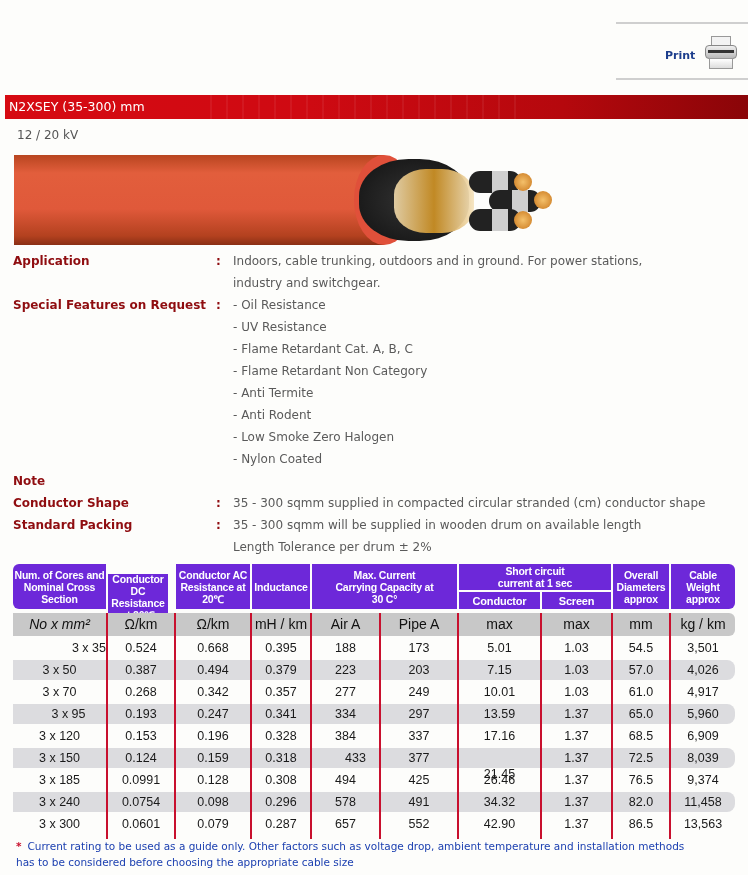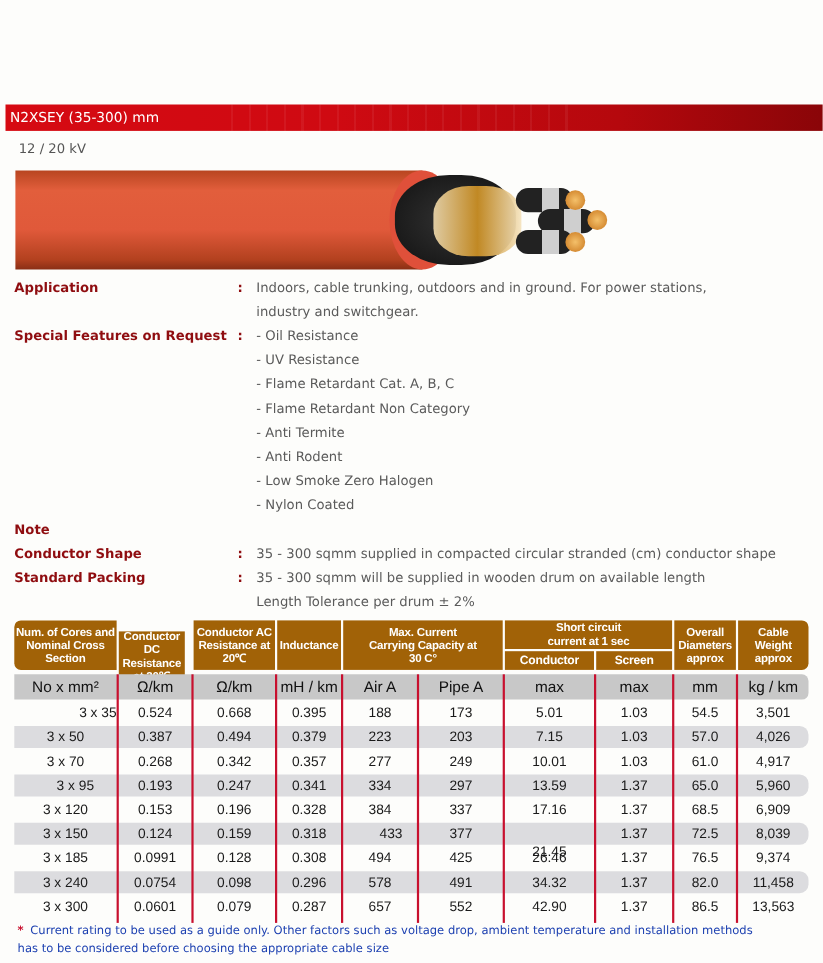--- a/index.html
+++ b/index.html
@@ -43,37 +43,46 @@
   .cable .core { position: absolute; width: 52px; height: 22px; border-radius: 11px; background: linear-gradient(90deg, #222 0 45%, #cfcfcf 45% 75%, #222 75%); }
   .cable .cu { position: absolute; width: 18px; height: 18px; border-radius: 50%; background: radial-gradient(#f4c06a, #c9761c); }
 
   
   .spec-label { position: absolute; left: 13px; font-family: "DejaVu Sans", sans-serif; font-weight: bold; font-size: 12px; color: #8f0d10; }
   .colon { position: absolute; left: 216px; font-weight: bold; font-size: 12px; color: #8f0d10; }
   .spec-val { position: absolute; left: 233px; font-size: 12px; color: #5a5a5a; white-space: nowrap; }
 
   
   .tbl { position: absolute; left: 13px; top: 564px; width: 722px; }
-  .hdr { position: absolute; top: 0; height: 45px; background: #a16207; color: #fff; font-family: "Liberation Sans", sans-serif; font-weight: bold; font-size: 10.5px; text-align: center; line-height: 12px; display: flex; align-items: center; justify-content: center; letter-spacing: -0.2px; }
+  .hdr { position: absolute; top: 0; height: 45px; background: #6d28d9; color: #fff; font-family: "Liberation Sans", sans-serif; font-weight: bold; font-size: 10.5px; text-align: center; line-height: 12px; display: flex; align-items: center; justify-content: center; letter-spacing: -0.2px; }
   .hdr.sub { height: 17px; top: 28px; font-size: 11px; }
   .hdr.top { height: 26px; align-items: center; }
   .units { position: absolute; top: 49px; height: 23px; left: 0; width: 722px; background: #c8c8c8; border-radius: 0 6px 6px 0; }
   .unit { position: absolute; top: 49px; height: 23px; font-family: "Liberation Sans", sans-serif; font-size: 14px; color: #111; text-align: center; line-height: 23px; }
   .row-bg { position: absolute; left: 0; width: 722px; height: 20px; background: #dcdcdf; border-radius: 0 8px 8px 0; }
   .cell { position: absolute; height: 20px; line-height: 20px; font-family: "Liberation Sans", sans-serif; font-size: 12.5px; color: #1a1a1a; text-align: center; }
   .vline { position: absolute; width: 2px; background: #c8102e; }
 
   .footnote { position: absolute; left: 16px; top: 838px; width: 690px; font-family: "DejaVu Sans", sans-serif; font-size: 10.5px; color: #1b3fb0; line-height: 16px; }
   .footnote .star { color: #c8102e; font-weight: bold; margin-right: 6px; }
 </style>
 </head>
 <body>
 
 <div class="header">
 
+  <div class="print-box">
+    <span class="print-label">Print</span>
+    <div class="printer">
+      <div class="paper"></div>
+      <div class="body"></div>
+      <div class="slot"></div>
+      <div class="tray"></div>
+    </div>
+  </div>
 </div>
 
 <div class="title-bar">
   <div class="pattern"></div>
   <span class="title-text">N2XSEY (35-300) mm</span>
 </div>
 
 <div class="voltage">12 / 20 kV</div>
 
 <div class="cable">
@@ -123,21 +132,21 @@
   <div class="hdr" style="left:239px;width:58px;">Inductance</div>
   <div class="hdr" style="left:299px;width:145px;padding:0 20px;">Max. Current Carrying Capacity at 30 C°</div>
   <div class="hdr top" style="left:446px;width:152px;padding:0 30px;">Short circuit current at 1 sec</div>
   <div class="hdr sub" style="left:446px;width:81px;">Conductor</div>
   <div class="hdr sub" style="left:529px;width:69px;">Screen</div>
   <div class="hdr" style="left:600px;width:56px;">Overall Diameters approx</div>
   <div class="hdr" style="left:658px;width:64px;padding:0 8px;border-radius:0 6px 6px 0;">Cable Weight approx</div>
 
   <div class="units"></div>
   <div id="unit-cells">
-      <div class="unit" style="left: 0px; width: 93px;">No x mm²</div>
+      <div class="unit" style="left: 0px; width: 93px; font-style: italic;">No x mm²</div>
       <div class="unit" style="left: 95px; width: 66px;">Ω/km</div>
       <div class="unit" style="left: 163px; width: 74px;">Ω/km</div>
       <div class="unit" style="left: 239px; width: 58px;">mH / km</div>
       <div class="unit" style="left: 299px; width: 67px;">Air A</div>
       <div class="unit" style="left: 368px; width: 76px;">Pipe A</div>
       <div class="unit" style="left: 446px; width: 81px;">max</div>
       <div class="unit" style="left: 529px; width: 69px;">max</div>
       <div class="unit" style="left: 600px; width: 56px;">mm</div>
       <div class="unit" style="left: 658px; width: 64px;">kg / km</div>
     </div>

